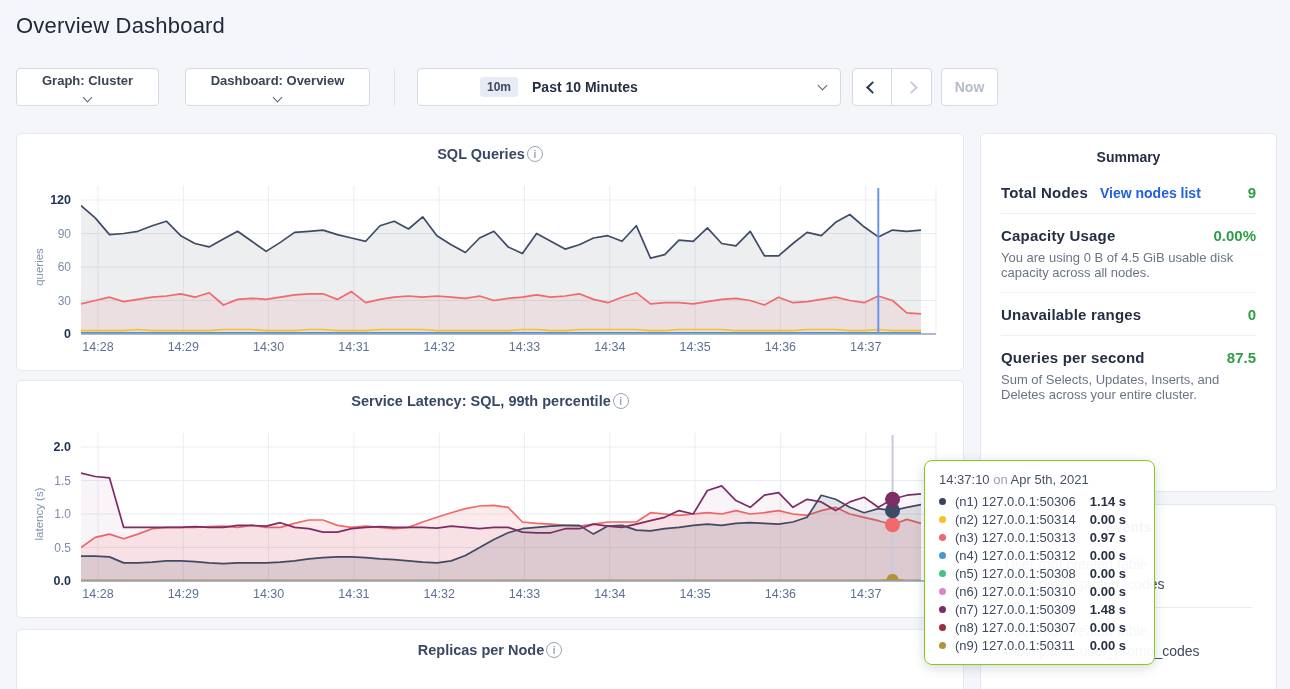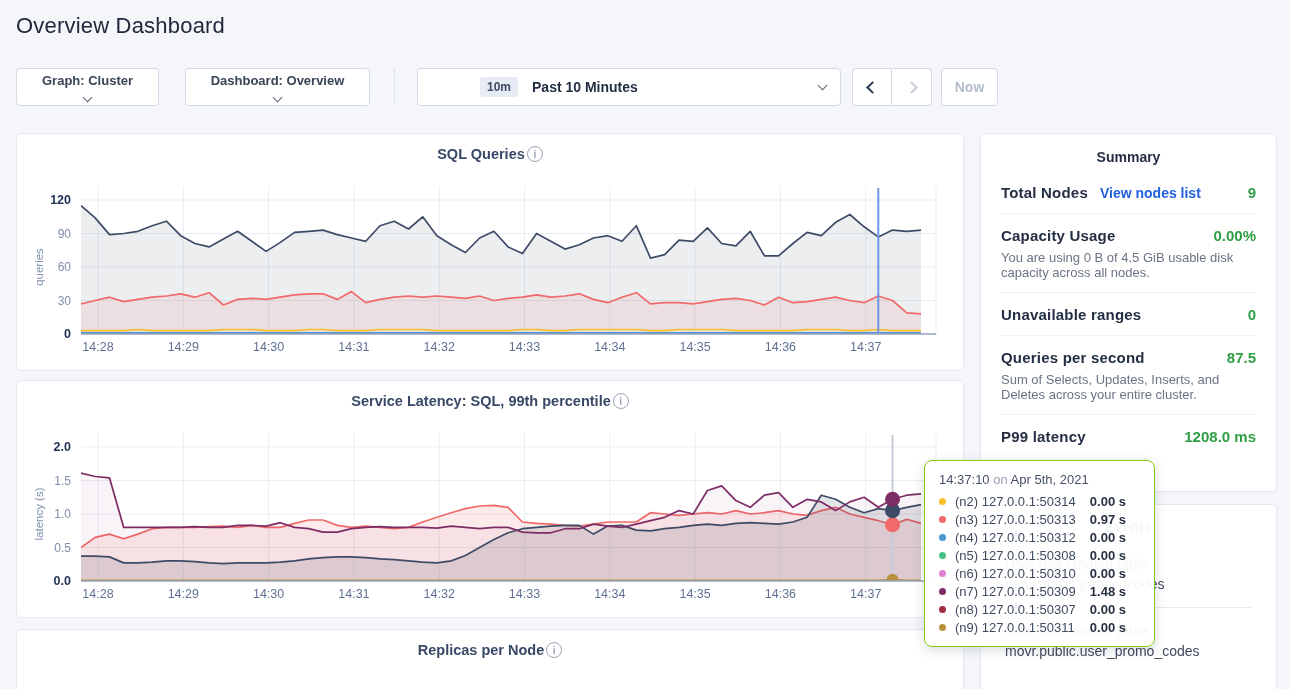--- a/index.html
+++ b/index.html
@@ -297,26 +297,20 @@
         <span class="summary-value">0</span>
       </div>
     </div>
     <div class="summary-row">
       <div class="summary-line">
         <span class="summary-label">Queries per second</span>
         <span class="summary-value">87.5</span>
       </div>
       <div class="summary-desc">Sum of Selects, Updates, Inserts, and Deletes across your entire cluster.</div>
     </div>
-    <div class="summary-row">
-      <div class="summary-line">
-        <span class="summary-label">P99 latency</span>
-        <span class="summary-value">1208.0 ms</span>
-      </div>
-    </div>
   </div>
 </div>
 
 <div class="panel" id="events-panel">
   <div class="events-head">Events</div>
   <div class="events-body">
     <div class="event-item">
       <div>User root created table</div>
       <div>movr.public.promo_codes</div>
     </div>
@@ -327,20 +321,25 @@
   </div>
 </div>
 
 <div class="chart-tooltip">
   <div class="tt-head">
     <span>14:37:10</span>
     <span class="tt-on">on</span>
     <span>Apr 5th, 2021</span>
   </div>
   <div class="tt-row">
+    <span class="tt-dot" style="background-color: rgb(54, 67, 92);"></span>
+    <span class="tt-label">(n1) 127.0.0.1:50306</span>
+    <span class="tt-value">1.14 s</span>
+  </div>
+  <div class="tt-row">
     <span class="tt-dot" style="background-color: rgb(248, 191, 42);"></span>
     <span class="tt-label">(n2) 127.0.0.1:50314</span>
     <span class="tt-value">0.00 s</span>
   </div>
   <div class="tt-row">
     <span class="tt-dot" style="background-color: rgb(241, 105, 105);"></span>
     <span class="tt-label">(n3) 127.0.0.1:50313</span>
     <span class="tt-value">0.97 s</span>
   </div>
   <div class="tt-row">

